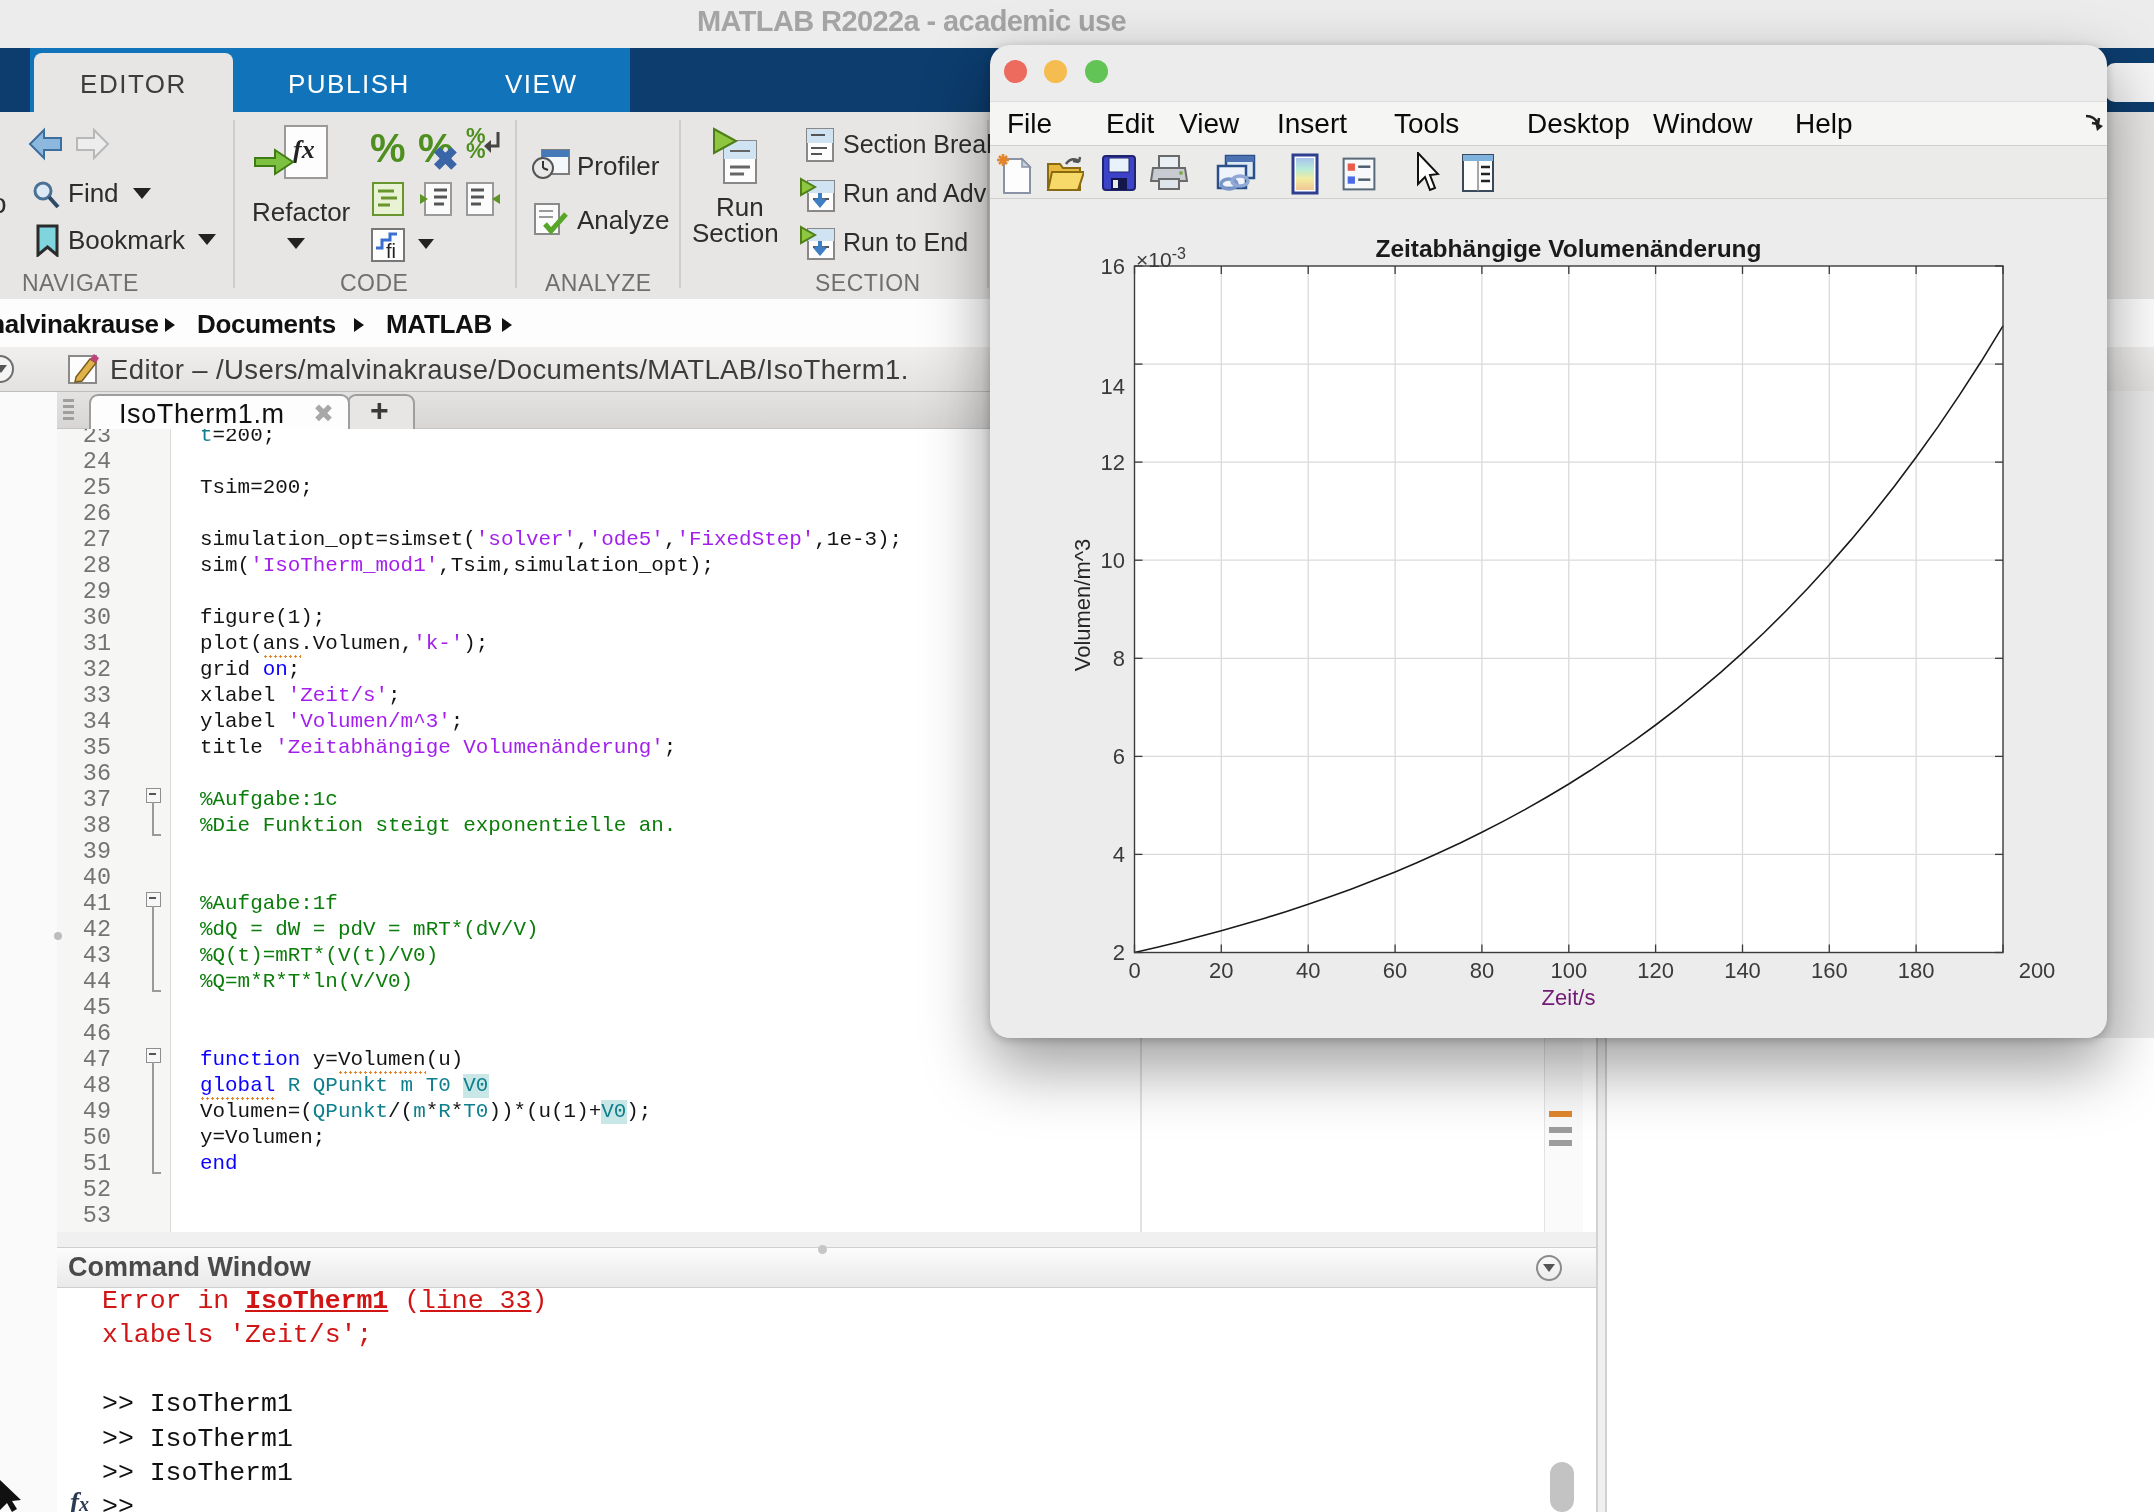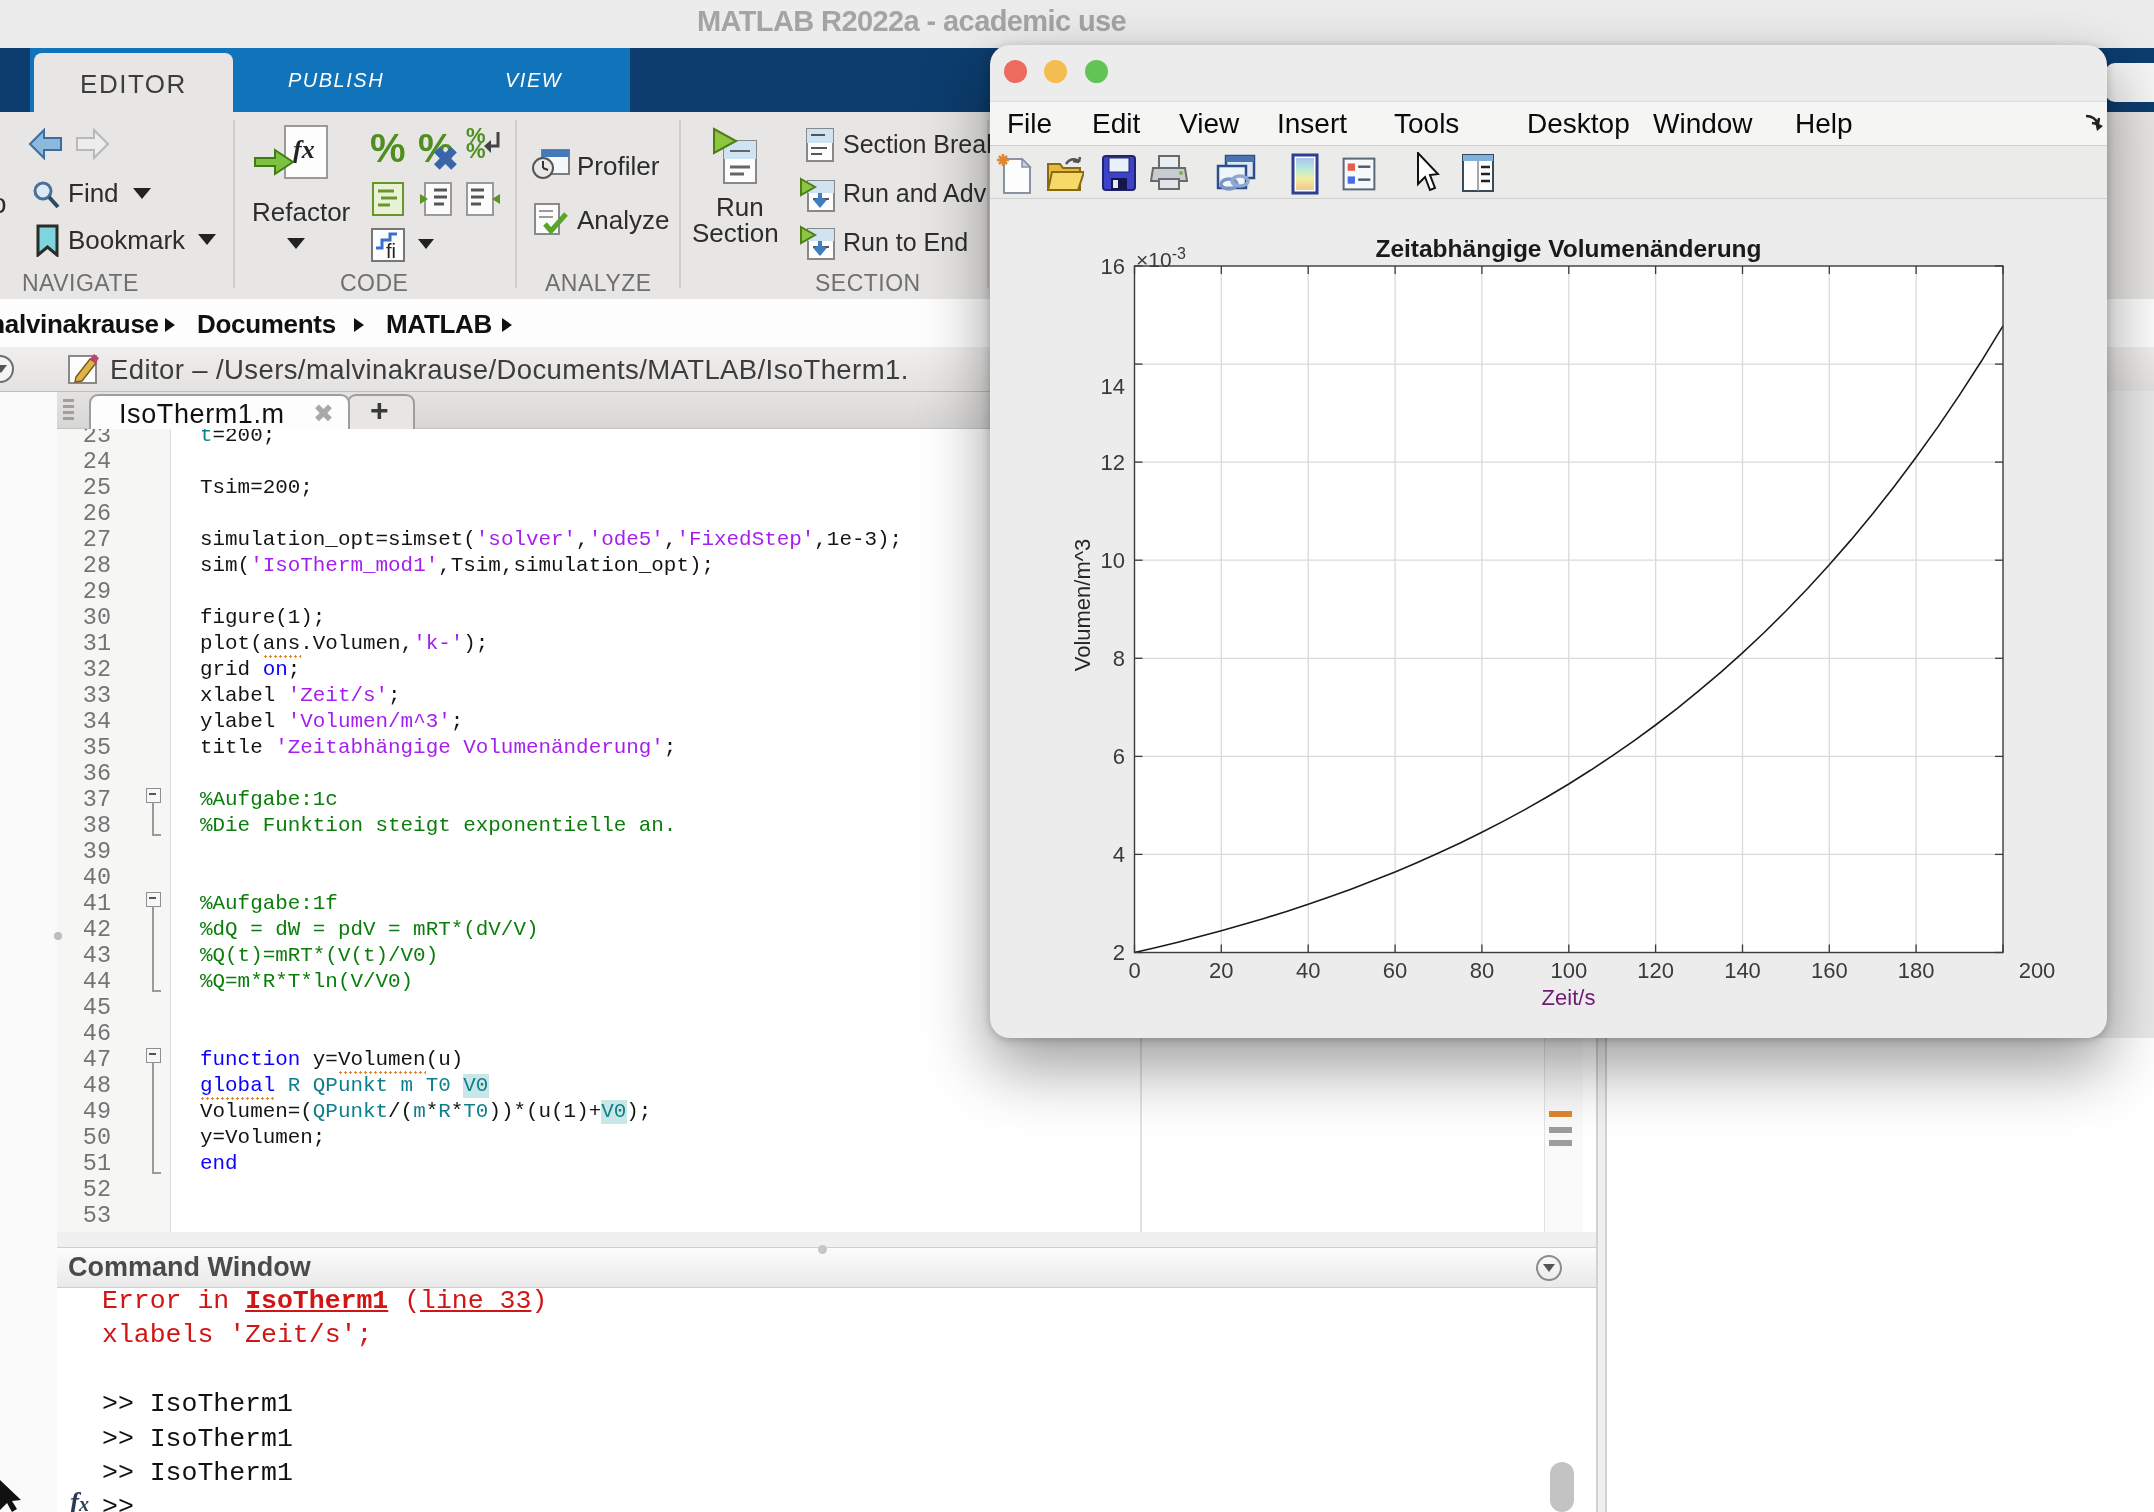--- a/index.html
+++ b/index.html
@@ -7,21 +7,21 @@
         font-family:"Liberation Sans", sans-serif;}
   .abs{position:absolute;}
   pre{margin:0;}
   
   #titlebar{left:0;top:0;width:2154px;height:48px;background:#ececec;}
   #titletext{left:697px;top:5px;font-size:29px;font-weight:bold;color:#a4a4a4;letter-spacing:-.6px;}
   #tabsrow{left:0;top:48px;width:2154px;height:64px;background:#0c3d6e;}
   #tabslight{left:30px;top:0;width:600px;height:64px;background:#1173ba;}
   #edtab{left:34px;top:5px;width:199px;height:59px;background:#e7e6e4;border-radius:8px 8px 0 0;}
   #edtab span{position:absolute;left:0;top:16px;width:100%;text-align:center;font-size:26px;color:#3d3d3d;letter-spacing:1.5px;}
-  .ribtab{top:21px;font-size:20px;color:#fff;letter-spacing:1.5px;font-style:italic;}
+  .ribtab{top:21px;font-size:26px;color:#fff;letter-spacing:1.5px;}
   #toolbar{left:0;top:112px;width:2154px;height:187px;background:#e7e6e4;border-bottom:2px solid #c9c9c9;}
   .vsep{position:absolute;top:8px;height:168px;width:2px;background:#cfcecd;}
   .seclabel{position:absolute;top:158px;font-size:23px;color:#6f6f6f;letter-spacing:.5px;}
   .btxt{position:absolute;font-size:26px;color:#2d2d2d;}
   .dropdn{position:absolute;width:0;height:0;border-left:9px solid transparent;border-right:9px solid transparent;border-top:11px solid #222;}
   #breadcrumb{left:0;top:299px;width:2154px;height:48px;background:#fdfdfd;border-bottom:1px solid #d9d9d9;}
   .crumb{position:absolute;top:10px;font-size:26px;font-weight:bold;color:#111;letter-spacing:-.3px;}
   .carrow{position:absolute;top:19px;width:0;height:0;border-top:7px solid transparent;border-bottom:7px solid transparent;border-left:10px solid #111;}
   #paneltitle{left:0;top:347px;width:2154px;height:44px;background:linear-gradient(#f0efee,#e3e2e0);border-bottom:1px solid #bebebe;}
   #edtitletext{left:110px;top:7px;font-size:27.5px;color:#3c3c3c;letter-spacing:.4px;}
@@ -338,21 +338,21 @@
   </div>
 
   <div class="abs" id="figwin">
     <div class="abs" id="figtitle">
       <div class="tl" style="left:14px;background:#ed6a5e;"></div>
       <div class="tl" style="left:54px;background:#f5bd4f;"></div>
       <div class="tl" style="left:95px;background:#61c454;"></div>
     </div>
     <div class="abs" id="figmenu">
       <div class="mitem" style="left:17px;">File</div>
-      <div class="mitem" style="left:102px;">Edit</div>
+      <div class="mitem" style="left:116px;">Edit</div>
       <div class="mitem" style="left:189px;">View</div>
       <div class="mitem" style="left:287px;">Insert</div>
       <div class="mitem" style="left:404px;">Tools</div>
       <div class="mitem" style="left:513px;margin-left:24px;">Desktop</div>
       <div class="mitem" style="left:663px;">Window</div>
       <div class="mitem" style="left:805px;">Help</div>
       <svg class="abs" style="left:1094px;top:12px;" width="20" height="18" viewBox="0 0 20 18">
           <path d="M2 2 C8 2 12 5 14 10 M14 10 l1-6 m-1 6 l-6 -1" fill="none" stroke="#222" stroke-width="2.5"></path>
           <path d="M11 8 L19 12 L13 17 Z" fill="#222"></path>
         </svg>

